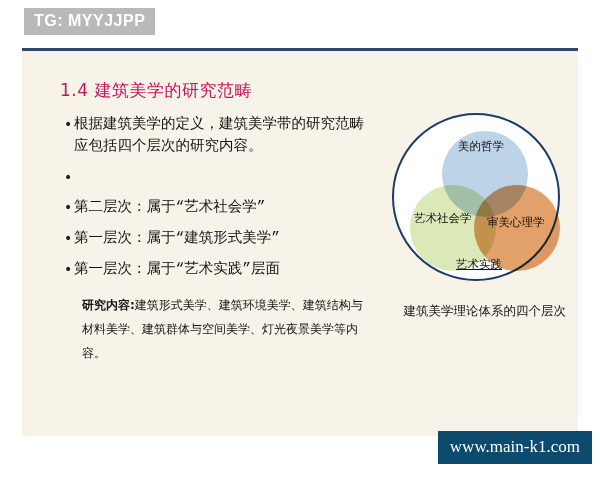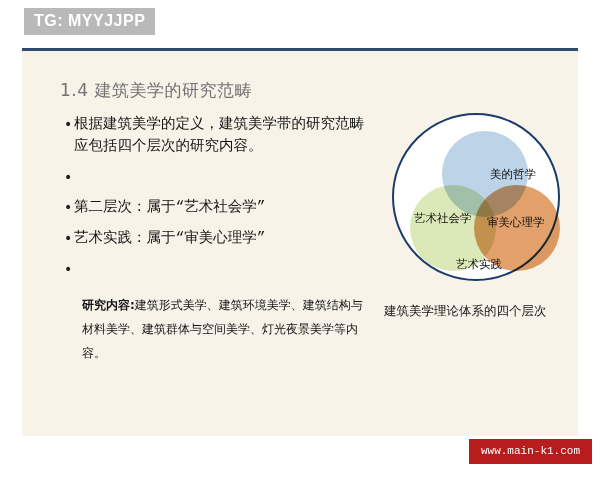--- a/index.html
+++ b/index.html
@@ -34,44 +34,44 @@
     padding: 4px 10px 5px 10px;
     letter-spacing: 0.5px;
     font-family: "Liberation Sans", sans-serif;
     z-index: 20;
   }
   
   .watermark {
     position: absolute;
     right: 8px;
     bottom: 16px;
-    background: #b91c1c;
+    background: #0c4a6e;
     color: #ffffff;
-    font-size: 11px;
+    font-size: 17px;
     padding: 6px 12px 7px 12px;
-    font-family: Liberation Mono, monospace;
+    font-family: Liberation Serif, serif;
     z-index: 20;
   }
   
   .panel {
     position: absolute;
     left: 22px;
     top: 48px;
     width: 556px;
     height: 388px;
     background: #f7f3e9;
     border-top: 3px solid #2f4a6d;
     box-sizing: border-box;
   }
   .panel-title {
     position: absolute;
     left: 38px;
     top: 28px;
     font-size: 17px;
-    color: #737373;
+    color: #be185d;
     font-family: "DejaVu Sans", sans-serif;
     letter-spacing: 0.5px;
   }
   .bullets {
     position: absolute;
     left: 42px;
     top: 62px;
     width: 300px;
   }
   .bullet-row {
@@ -148,30 +148,30 @@
     top: 70px;
     background: #e2a06b;
   }
   .venn-label {
     position: absolute;
     font-size: 11.5px;
     color: #111;
     font-family: "DejaVu Sans", sans-serif;
     white-space: nowrap;
   }
-  .lbl-top { left: 64px; top: 52px; margin-left: 32px; }
+  .lbl-top { left: 64px; top: 24px; }
   .lbl-left { left: 20px; top: 96px; }
   .lbl-right { left: 93px; top: 100px; }
-  .lbl-bottom { left: 62px; top: 142px; }
+  .lbl-bottom { left: 62px; top: 142px; text-decoration: underline; }
   .venn-caption {
     position: absolute;
     left: 0;
     top: 190px;
     width: 182px;
-    text-align: left;
+    text-align: right;
     font-size: 12.5px;
     color: #161616;
     font-family: "DejaVu Sans", sans-serif;
   }
 </style>
 </head>
 <body>
 
 <div class="slide">
 
@@ -192,25 +192,26 @@
         <span class="bullet-dot">•</span>
       </div>
 
       <div class="bullet-row">
         <span class="bullet-dot">•</span>
         <span class="bullet-text">第二层次：属于“艺术社会学”</span>
       </div>
 
       <div class="bullet-row">
         <span class="bullet-dot">•</span>
-        <span class="bullet-text">艺术实践：属于“审美心理学”</span>
-      </div>
-
-      <div class="bullet-row">
-        <span class="bullet-dot">•</span>
+        <span class="bullet-text">第一层次：属于“建筑形式美学”</span>
+      </div>
+
+      <div class="bullet-row">
+        <span class="bullet-dot">•</span>
+        <span class="bullet-text">第一层次：属于“艺术实践”层面</span>
       </div>
 
     </div>
 
     <div class="sub-block">
       <span class="sub-label">研究内容:</span><span>建筑形式美学、建筑环境美学、建筑结构与材料美学、建筑群体与空间美学、灯光夜景美学等内容。</span>
     </div>
 
     <div class="venn-wrap">
       <div class="venn-outer">

